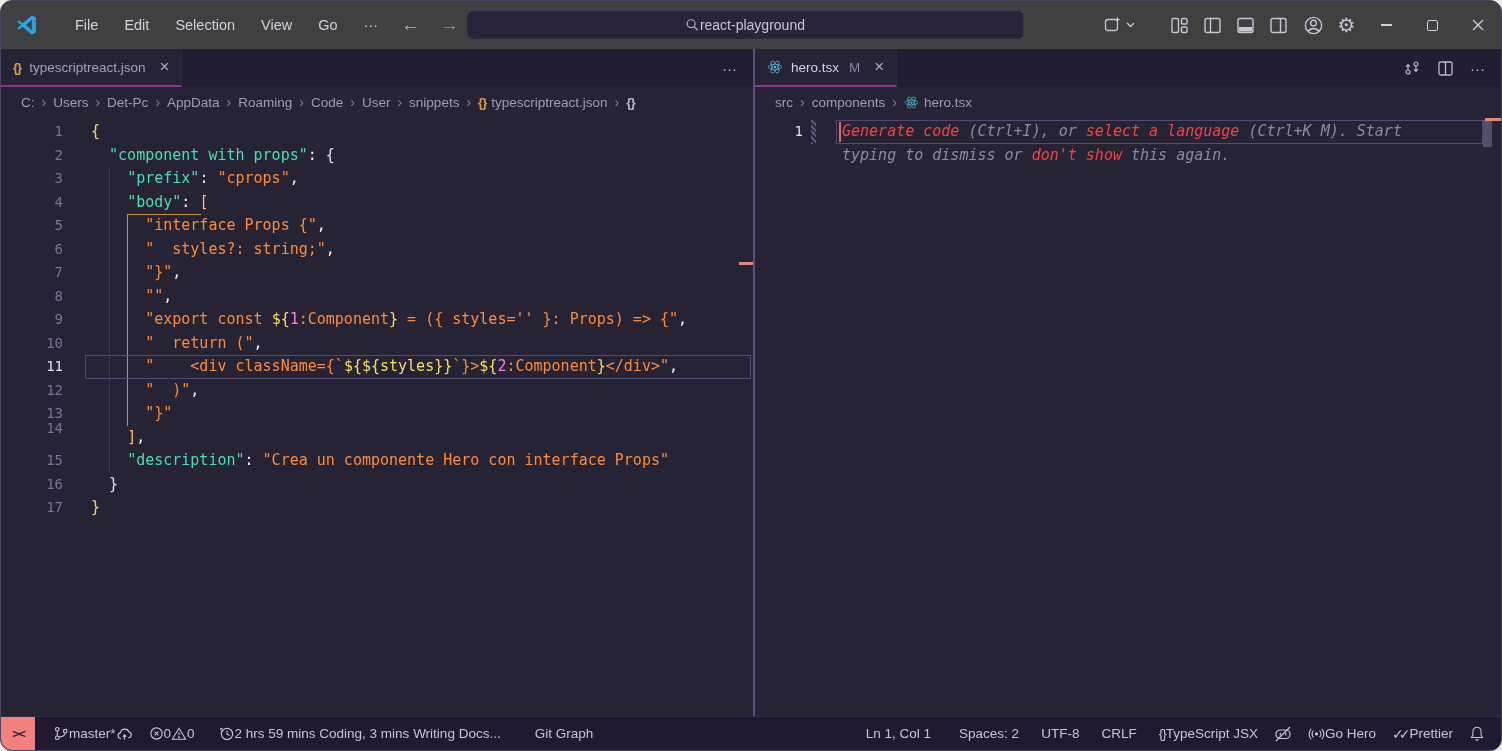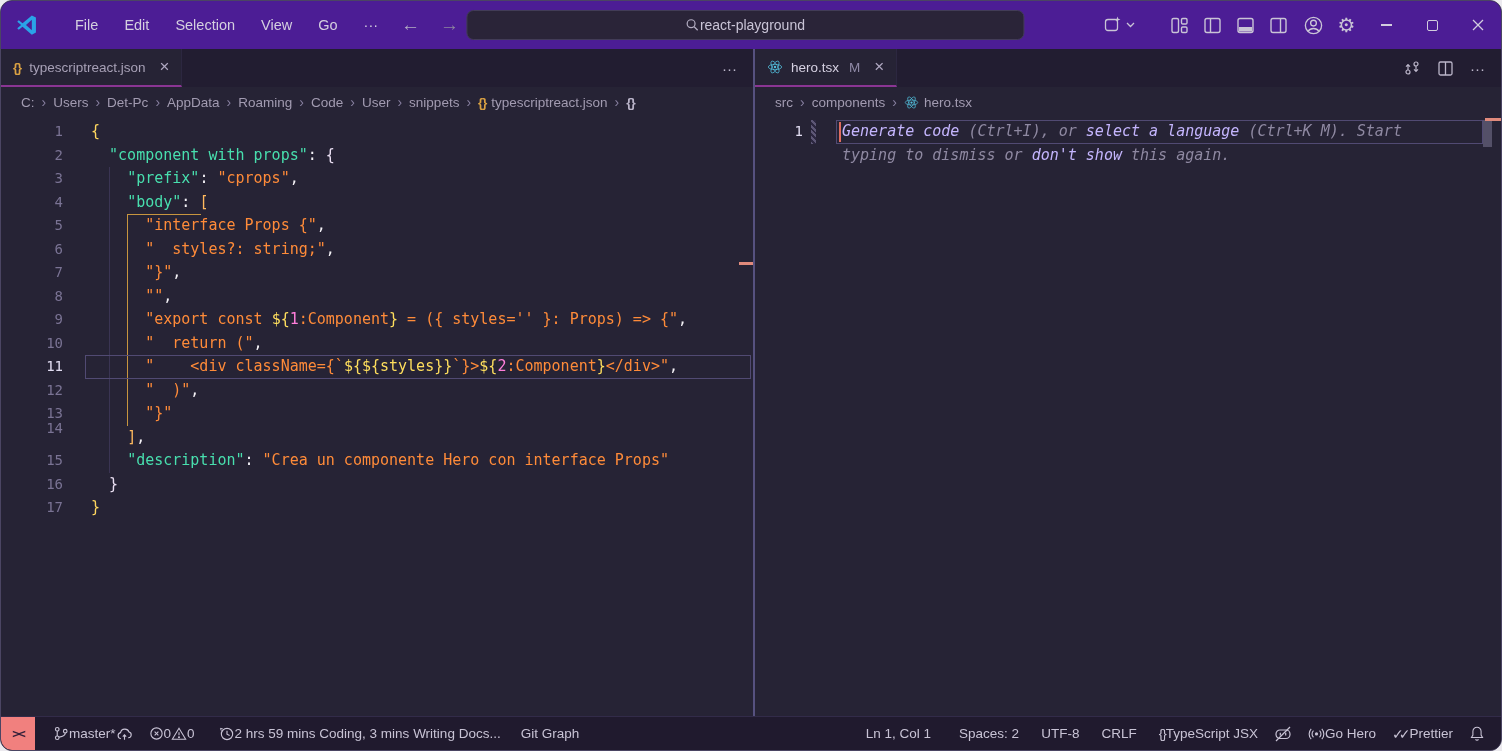--- a/index.html
+++ b/index.html
@@ -2,21 +2,21 @@
 <html><head>
 <meta charset="utf-8">
 <style>
   *{box-sizing:border-box;margin:0;padding:0}
   html,body{width:1502px;height:751px}
   body{background:#eceaef;font-family:"Liberation Sans",sans-serif;overflow:hidden}
   .window{position:absolute;inset:0;background:#262335;border-radius:12px;overflow:hidden;
           border:1px solid #4b4563;display:flex;flex-direction:column}
 
   
-  .titlebar{flex:0 0 48px;background:#4c1d95;display:flex;align-items:center;position:relative;color:#d4cfdf}
+  .titlebar{flex:0 0 48px;background:#404040;display:flex;align-items:center;position:relative;color:#d4cfdf}
   .logo{margin-left:15px;display:flex}
   .menus{display:flex;margin-left:24px;font-size:14.5px}
   .menus span{padding:5px 13px;border-radius:5px;cursor:default}
   .nav{position:absolute;left:400px;top:0;height:48px;display:flex;gap:20px;align-items:center;
        font-size:19px;color:#b4aec3}
   .searchbox{position:absolute;left:50%;top:9px;transform:translateX(-51%);width:558px;height:30px;
        background:#2a2438;border:1px solid #423c57;border-radius:7px;display:flex;align-items:center;
        justify-content:center;color:#c9c4d6;font-size:14px}
   .tb-right{margin-left:auto;display:flex;align-items:center;height:100%}
   .tb-icon{width:33px;height:100%;display:flex;align-items:center;justify-content:center;color:#c9c4d6}
@@ -54,21 +54,21 @@
   .code-line{position:absolute;left:90px;height:23.5px;line-height:23.5px;white-space:pre}
   .tk-k{color:#48dfae}.tk-s{color:#ff8b39}.tk-w{color:#f4f2f7}.tk-y{color:#fede5d}
   .tk-p{color:#ff7edb}.tk-b1{color:#ffd75f}.tk-b2{color:#e9def2}.tk-b3{color:#ffb95e}
   .guide{position:absolute;width:1px;background:#3a3453}
   .guide.hot{background:#c7953f}
   .guide-h{position:absolute;height:1px;background:#c7953f}
   .cur-line{position:absolute;border:1px solid #514a73;height:23.5px}
   .ov-mark{position:absolute;height:3px;background:#e08a7c}
   .ghost-row{position:absolute;left:87px;height:23.5px;line-height:23.5px;white-space:pre;
        font-style:italic;color:#8f89a2}
-  .ghost-row .gl{color:#c4b5fd}
+  .ghost-row .gl{color:#ef4444}
   .cursor{position:absolute;width:2px;height:20px;background:#e06c60}
   .mod-stripe{position:absolute;width:5px;height:24px;
        background:repeating-linear-gradient(45deg,#5d5775 0 2px,#2c2740 2px 4px)}
   .scroll-slider{position:absolute;width:9px;background:rgba(142,135,166,.45)}
 
   
   .statusbar{flex:0 0 34px;background:#201a2e;border-top:1px solid #322b49;display:flex;
        align-items:center;color:#c8c3d5;font-size:13.5px}
   .sb-item{display:flex;align-items:center;gap:0;padding:0 8px;height:100%;white-space:nowrap}
   .remote{width:34px;height:100%;background:#f1807e;color:#35203a;display:flex;align-items:center;
@@ -368,21 +368,21 @@
       <span>0</span>
     </div>
     <div class="sb-item" style="margin-left:8px">
       <svg width="16" height="16" viewBox="0 0 17 17" fill="none" stroke="currentColor" stroke-width="1.2">
         <circle cx="8.5" cy="8.5" r="6"></circle>
           <path d="M8.5 5 V8.7 L11.3 10.2"></path>
           <path d="M2.5 5 L1.5 2.5 L4 3" stroke-width="1"></path>
       </svg>
       <span>2 hrs 59 mins Coding, 3 mins Writing Docs...</span>
     </div>
-    <div class="sb-item" style="margin-left:4px">
+    <div class="sb-item" style="margin-left:18px">
       <span>Git Graph</span>
     </div>
 
     <div class="sb-right">
       <div class="sb-item">
           <span>Ln 1, Col 1</span>
         </div>
       <div class="sb-item" style="margin-left:12px">
           <span>Spaces: 2</span>
         </div>

